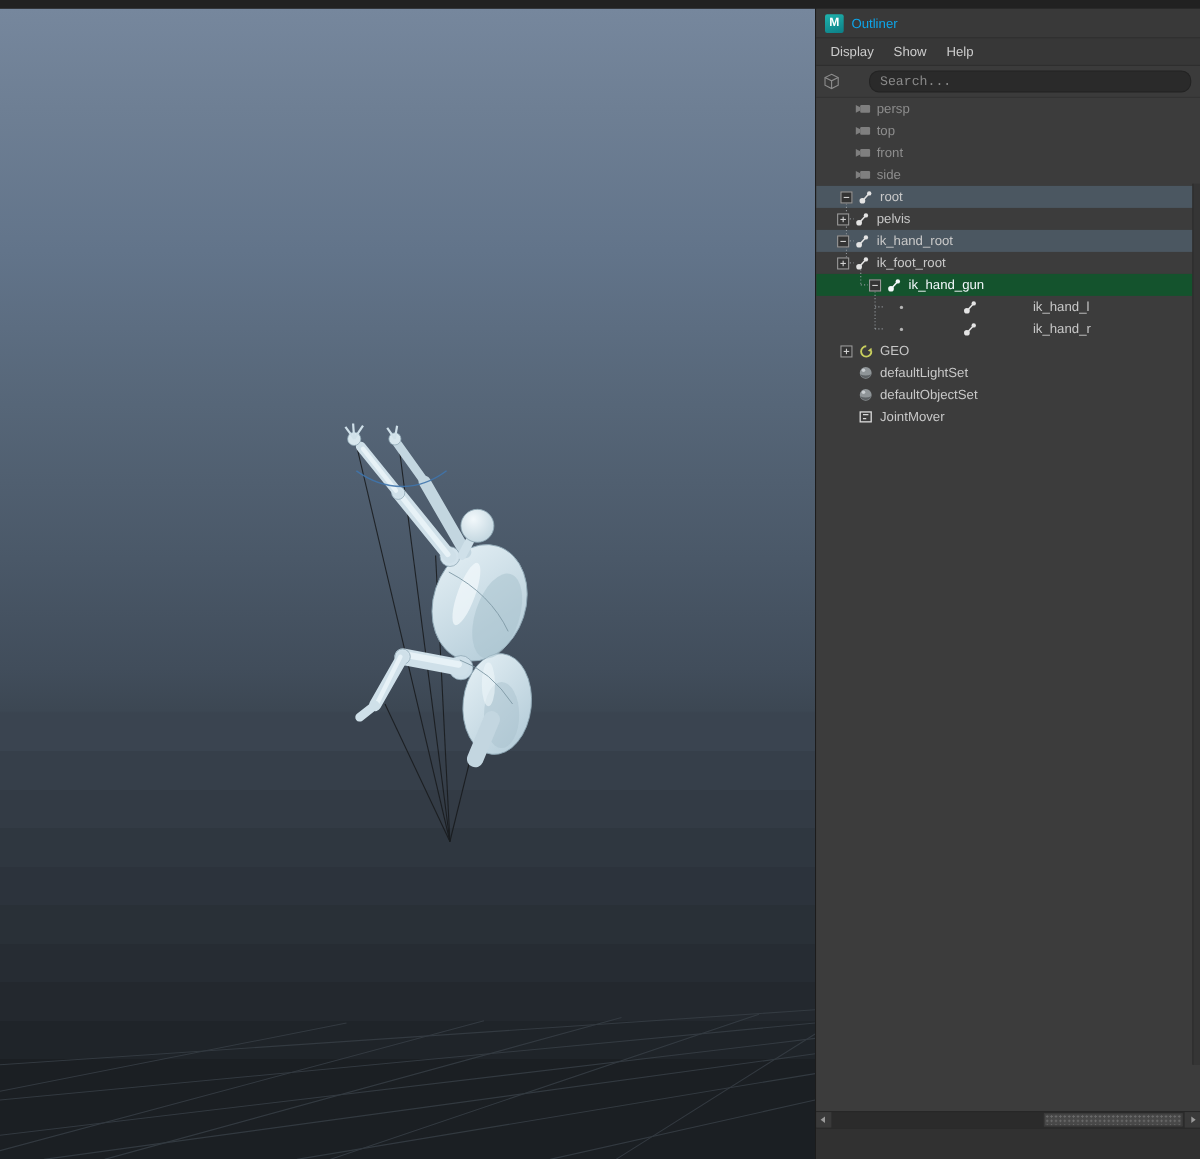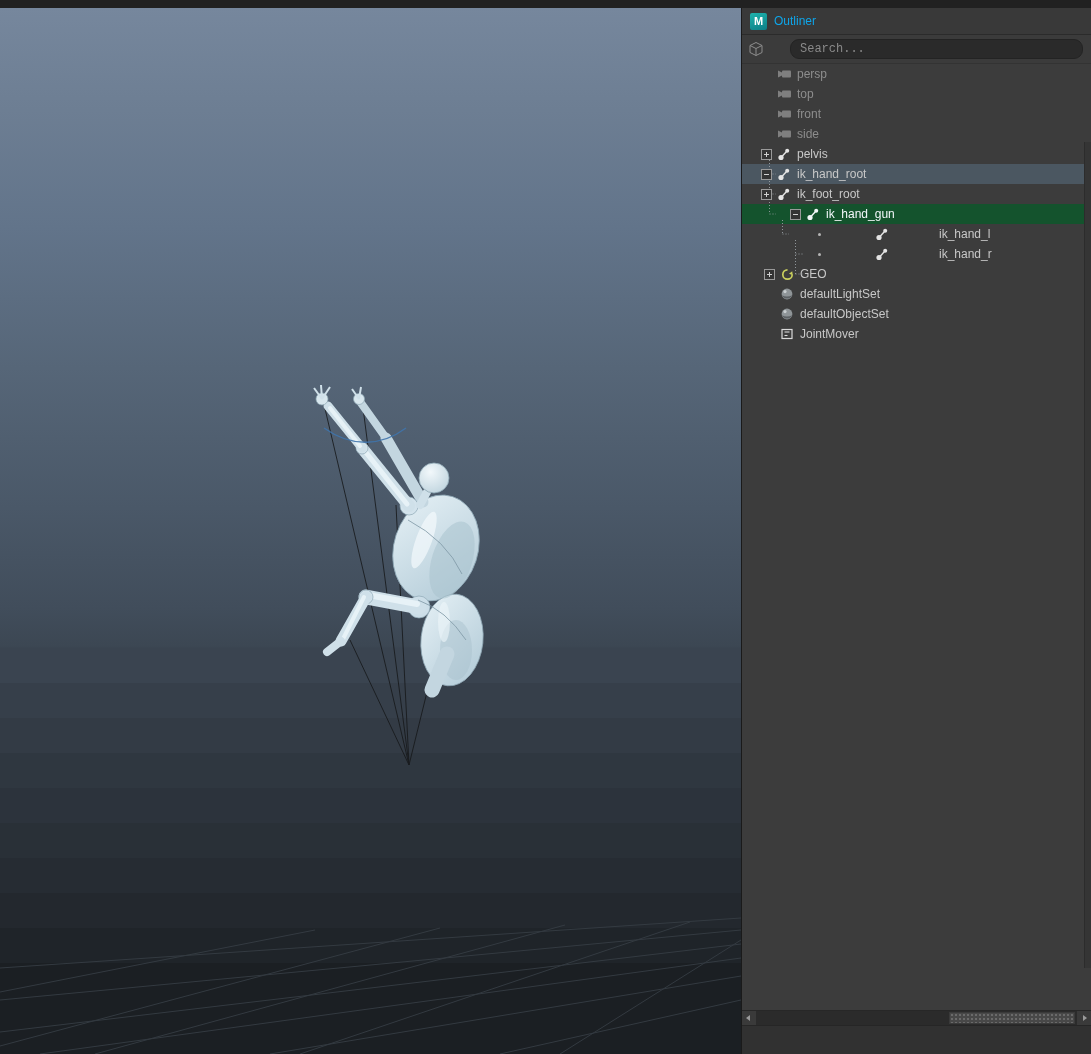--- a/index.html
+++ b/index.html
@@ -159,20 +159,25 @@
     </svg>
   </div>
 
   <div class="outliner">
 
     <div class="titlebar">
       <div class="logo">M</div>
       <div class="title">Outliner</div>
     </div>
 
+    <div class="menubar">
+      <div class="menu">Display</div>
+      <div class="menu">Show</div>
+      <div class="menu">Help</div>
+    </div>
 
     <div class="searchrow">
       <svg class="search-cube" viewBox="0 0 18 18">
         <g fill="none" stroke="#9c9c9c" stroke-width="1">
           <path d="M9 2.5 L15 5.5 L15 12.5 L9 15.5 L3 12.5 L3 5.5 Z"></path>
           <path d="M3 5.5 L9 8.5 L15 5.5 M9 8.5 L9 15.5"></path>
         </g>
       </svg>
       <input type="text" placeholder="Search..." style="">
     </div>
@@ -227,20 +232,31 @@
         <span class="toggle none"></span>
         <span class="icon">
           <svg width="15" height="12" viewBox="0 0 15 12">
               <rect x="5" y="2.5" width="9" height="7" rx="1" fill="#999"></rect>
               <path d="M5 4.5 L1 2.5 V9.5 L5 7.5 Z" fill="#999"></path>
             </svg>
         </span>
         <span class="label">side</span>
       </div>
 
+      <div class="row d0 ancestor">
+        <span class="toggle minus"></span>
+        <span class="icon">
+          <svg width="14" height="14" viewBox="0 0 14 14">
+              <line x1="5" y1="9.5" x2="9.5" y2="4.5" stroke="#e4e4e4" stroke-width="1.4"></line>
+              <circle cx="4" cy="10.5" r="2.6" fill="#e4e4e4"></circle>
+              <circle cx="10.2" cy="3.8" r="2" fill="#e4e4e4"></circle>
+            </svg>
+        </span>
+        <span class="label">root</span>
+      </div>
 
       <div class="row d1">
         <span class="toggle plus"></span>
         <span class="icon">
           <svg width="14" height="14" viewBox="0 0 14 14">
               <line x1="5" y1="9.5" x2="9.5" y2="4.5" stroke="#e4e4e4" stroke-width="1.4"></line>
               <circle cx="4" cy="10.5" r="2.6" fill="#e4e4e4"></circle>
               <circle cx="10.2" cy="3.8" r="2" fill="#e4e4e4"></circle>
             </svg>
         </span>

